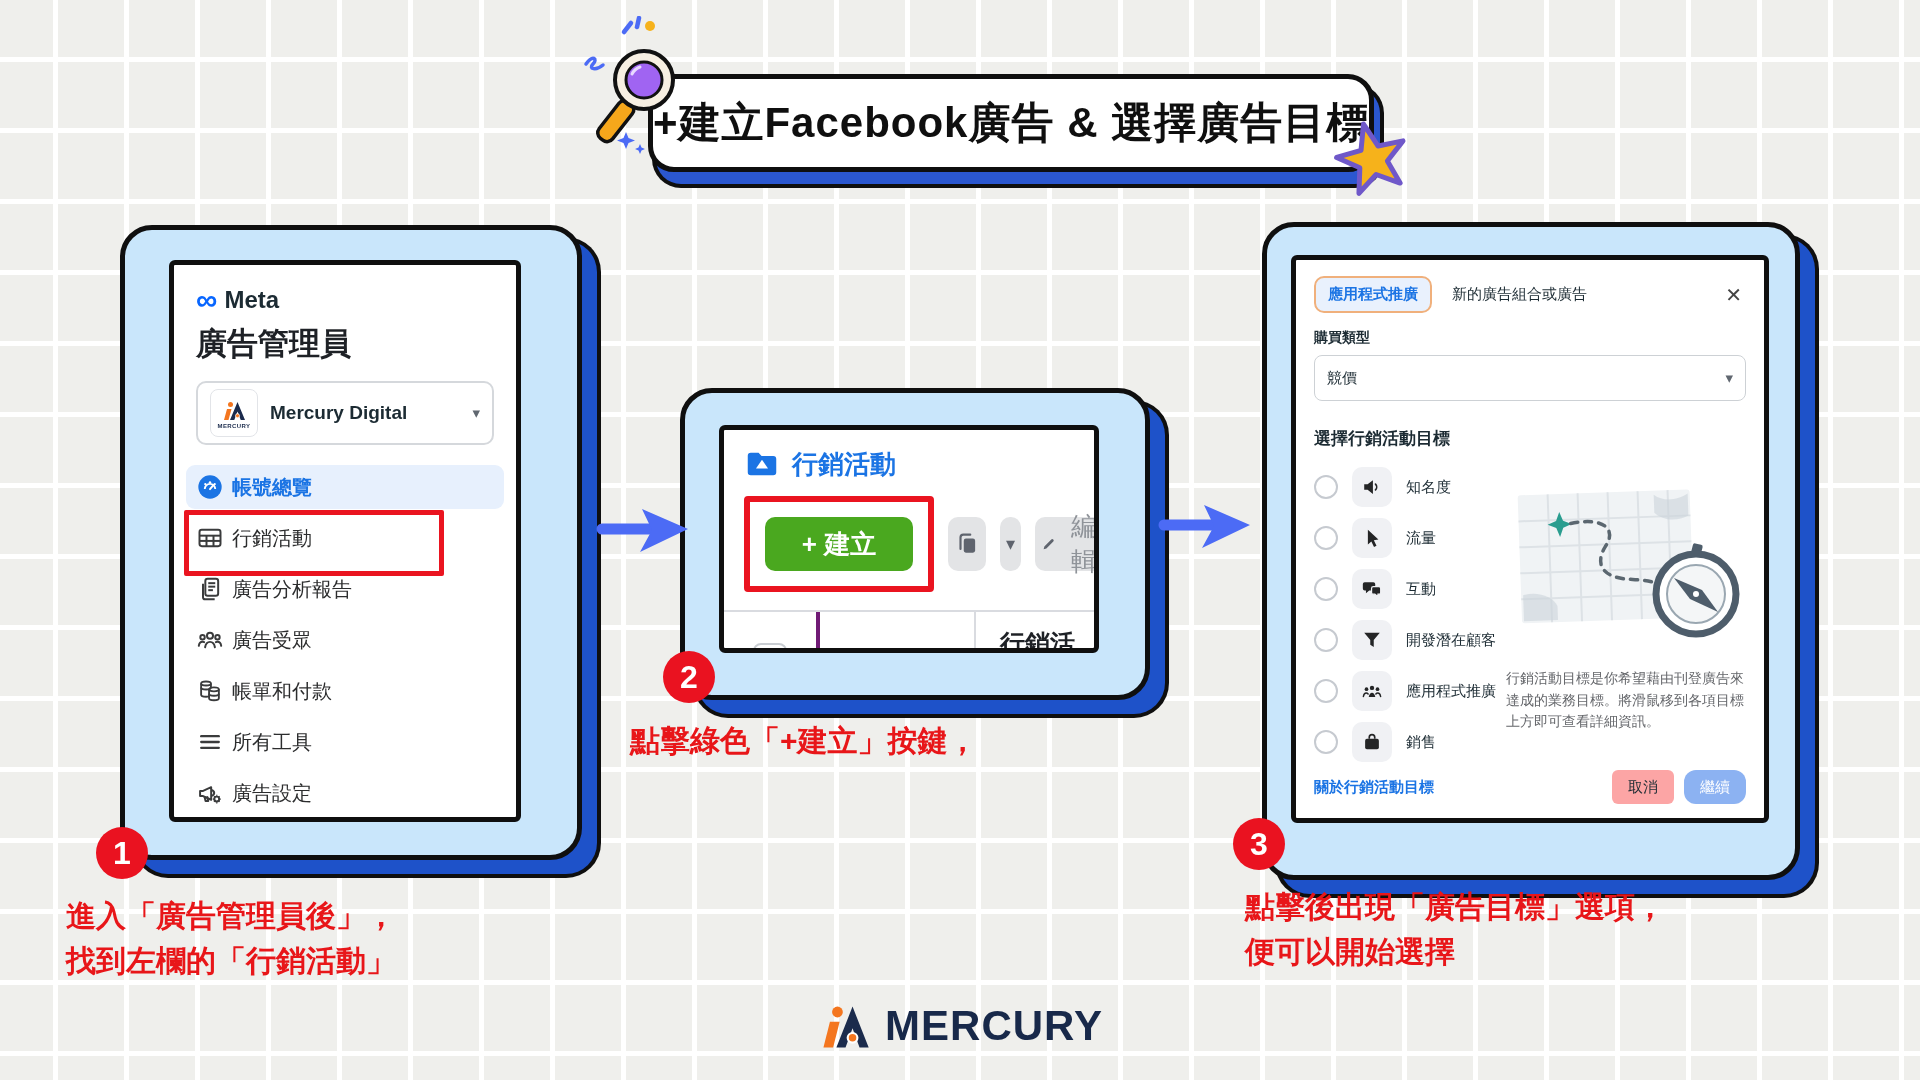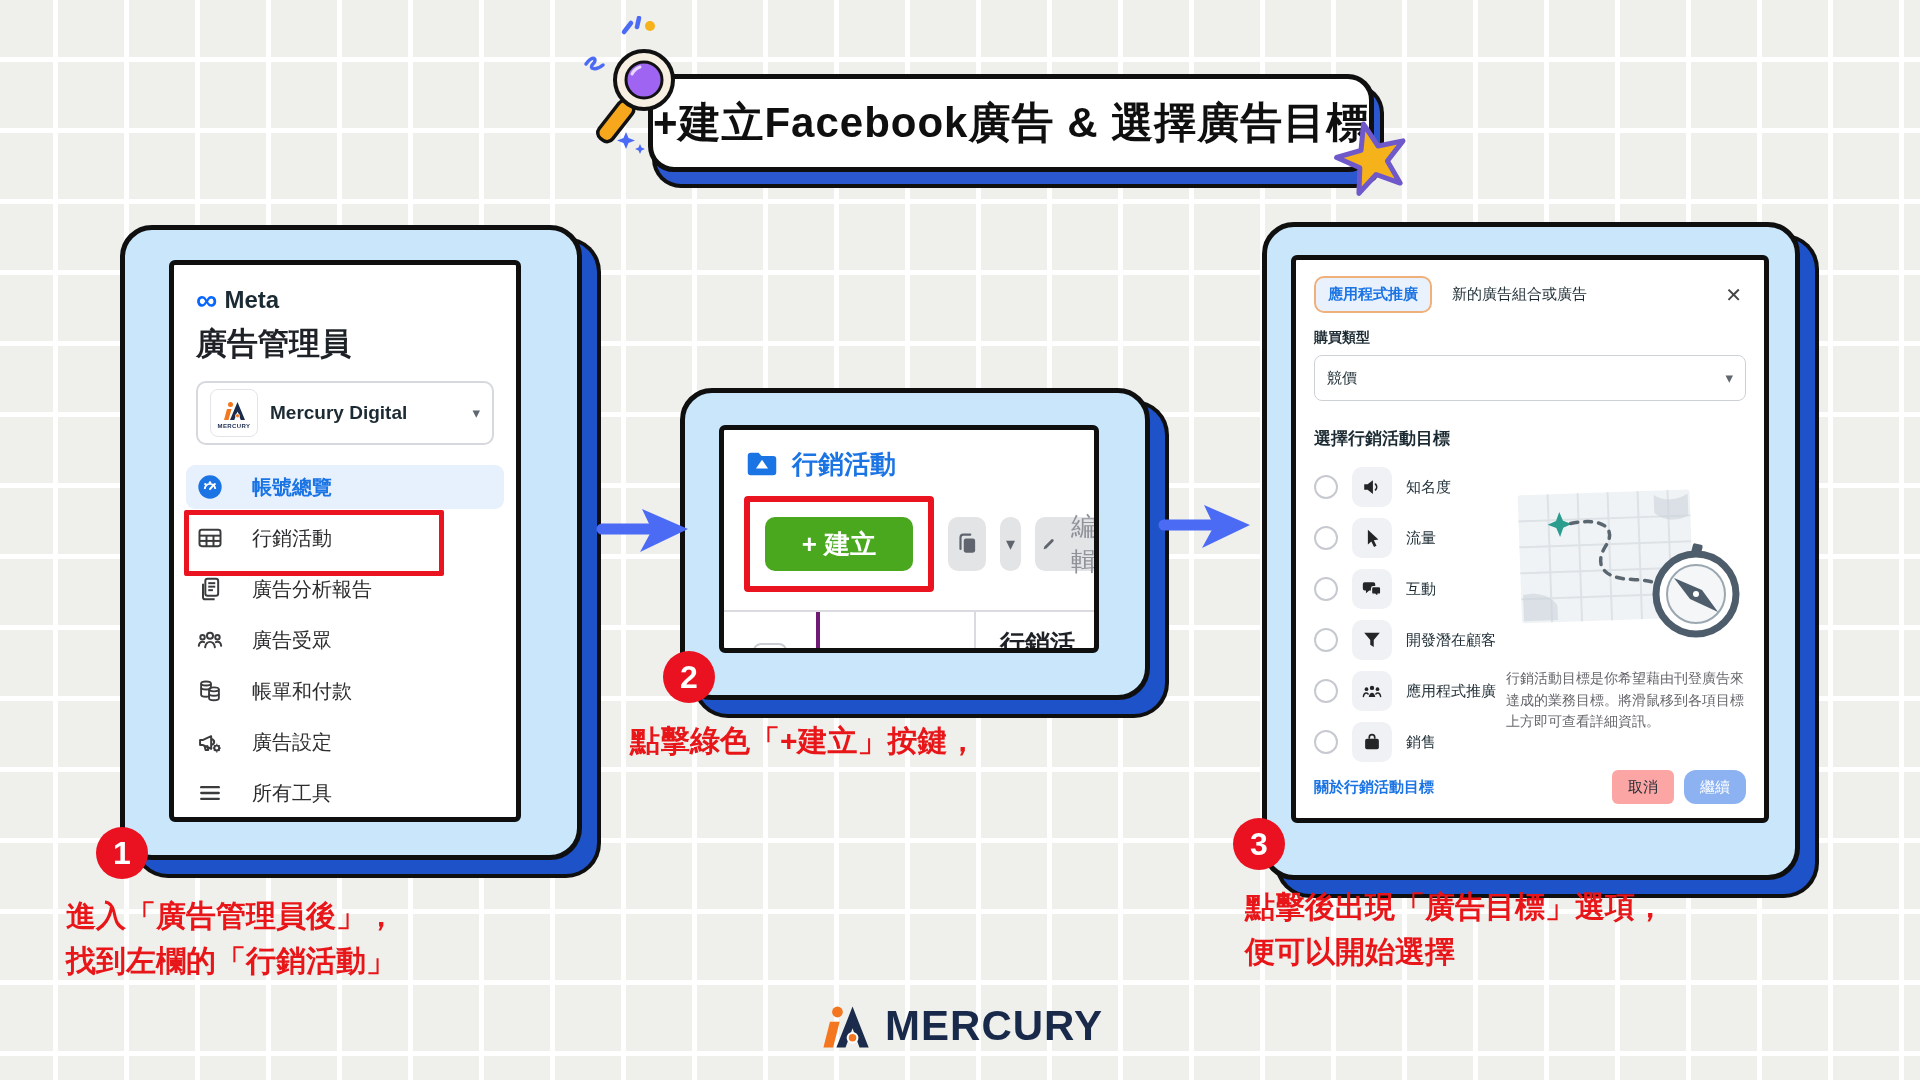--- a/index.html
+++ b/index.html
@@ -71,21 +71,21 @@
   }
   .account-tile{
     width:46px;height:46px;border:1.5px solid #e2e4e8;border-radius:8px;
     display:flex;flex-direction:column;align-items:center;justify-content:center;background:#fff;
   }
   .account-tile .mini-brand{font-size:6px;font-weight:700;color:#1b2b4c;letter-spacing:.4px;margin-top:-1px;}
   .account-name{font-size:19px;font-weight:600;color:#1c2b33;flex:1;}
   .caret{color:#606770;font-size:15px;}
   .menu{display:flex;flex-direction:column;}
   .menu-row{
-    position:relative;display:flex;align-items:center;gap:28px;height:44px;
+    position:relative;display:flex;align-items:center;gap:8px;height:44px;
     margin:0 -10px 7px -10px;padding:0 10px;border-radius:9px;
     font-size:20px;color:#2c2d2e;
   }
   .menu-row .mi{width:28px;height:28px;flex:none;}
   .menu-row.active{background:#e7f0fd;color:#1b74e4;font-weight:700;}
   .hl-box{
     position:absolute;left:-2px;top:-6px;width:250px;height:56px;
     border:5px solid #ea1420;border-radius:2px;pointer-events:none;
   }
 
@@ -263,36 +263,36 @@
             <path d="M4.4 5.6v9.6c0 .95 1.9 1.7 4.2 1.7 1 0 1.9-.14 2.6-.37"></path>
             <path d="M4.4 9c0 .95 1.9 1.7 4.2 1.7s4.2-.75 4.2-1.7"></path>
             <path d="M12.8 5.6v3.6"></path>
             <ellipse cx="15.4" cy="10.6" rx="4.2" ry="1.7"></ellipse>
             <path d="M11.2 10.6v7.6c0 .95 1.9 1.7 4.2 1.7s4.2-.75 4.2-1.7v-7.6"></path>
             <path d="M11.2 14.4c0 .95 1.9 1.7 4.2 1.7s4.2-.75 4.2-1.7"></path>
           </svg>
           <span>帳單和付款</span>
         </div>
         <div class="menu-row">
+          <svg class="mi" viewBox="0 0 24 24" stroke="#3a3b3c" stroke-width="2" stroke-linecap="round">
+            <line x1="4.5" y1="7" x2="19.5" y2="7"></line>
+              <line x1="4.5" y1="12" x2="19.5" y2="12"></line>
+              <line x1="4.5" y1="17" x2="19.5" y2="17"></line>
+          </svg>
+          <span>所有工具</span>
+        </div>
+        <div class="menu-row">
           <svg class="mi" viewBox="0 0 24 24" fill="none" stroke="#3a3b3c" stroke-width="1.7" stroke-linejoin="round">
             <path d="M3.5 10.2v4.4h2.6L13 17.8V7L6.1 10.2H3.5z"></path>
             <path d="M7.2 14.8l1 4h2.3l-1-4"></path>
             <path d="M13 9.5c1.6.4 2.6 1.3 2.6 2.5S14.6 14.1 13 14.5"></path>
             <circle cx="17.8" cy="17.2" r="2.1"></circle>
             <path d="M17.8 14.4v-1M17.8 20v1M15.4 17.2h-1M20.2 17.2h1M16.1 15.5l-.7-.7M19.5 18.9l.7.7M16.1 18.9l-.7.7M19.5 15.5l.7-.7" stroke-width="1.1"></path>
           </svg>
           <span>廣告設定</span>
-        </div>
-        <div class="menu-row">
-          <svg class="mi" viewBox="0 0 24 24" stroke="#3a3b3c" stroke-width="2" stroke-linecap="round">
-            <line x1="4.5" y1="7" x2="19.5" y2="7"></line>
-              <line x1="4.5" y1="12" x2="19.5" y2="12"></line>
-              <line x1="4.5" y1="17" x2="19.5" y2="17"></line>
-          </svg>
-          <span>所有工具</span>
         </div>
       </div>
     </div>
   </div>
   <div class="badge" style="left:96px;top:827px;">
     <span>1</span>
   </div>
   <div class="caption" style="left:66px;top:893px;">
     <div>進入「廣告管理員後」，</div>
     <div>找到左欄的「行銷活動」</div>

